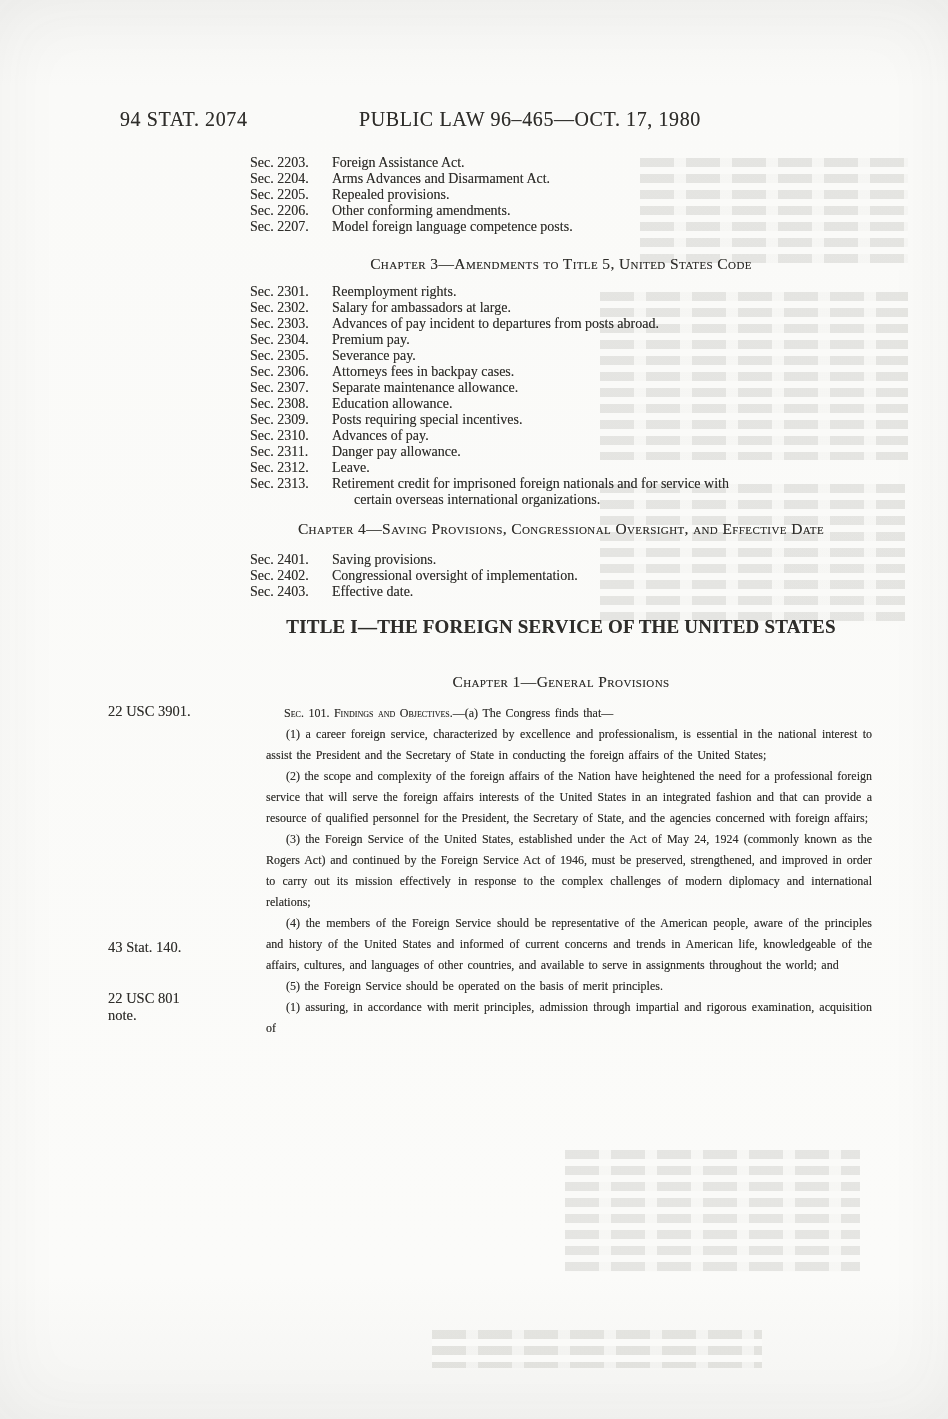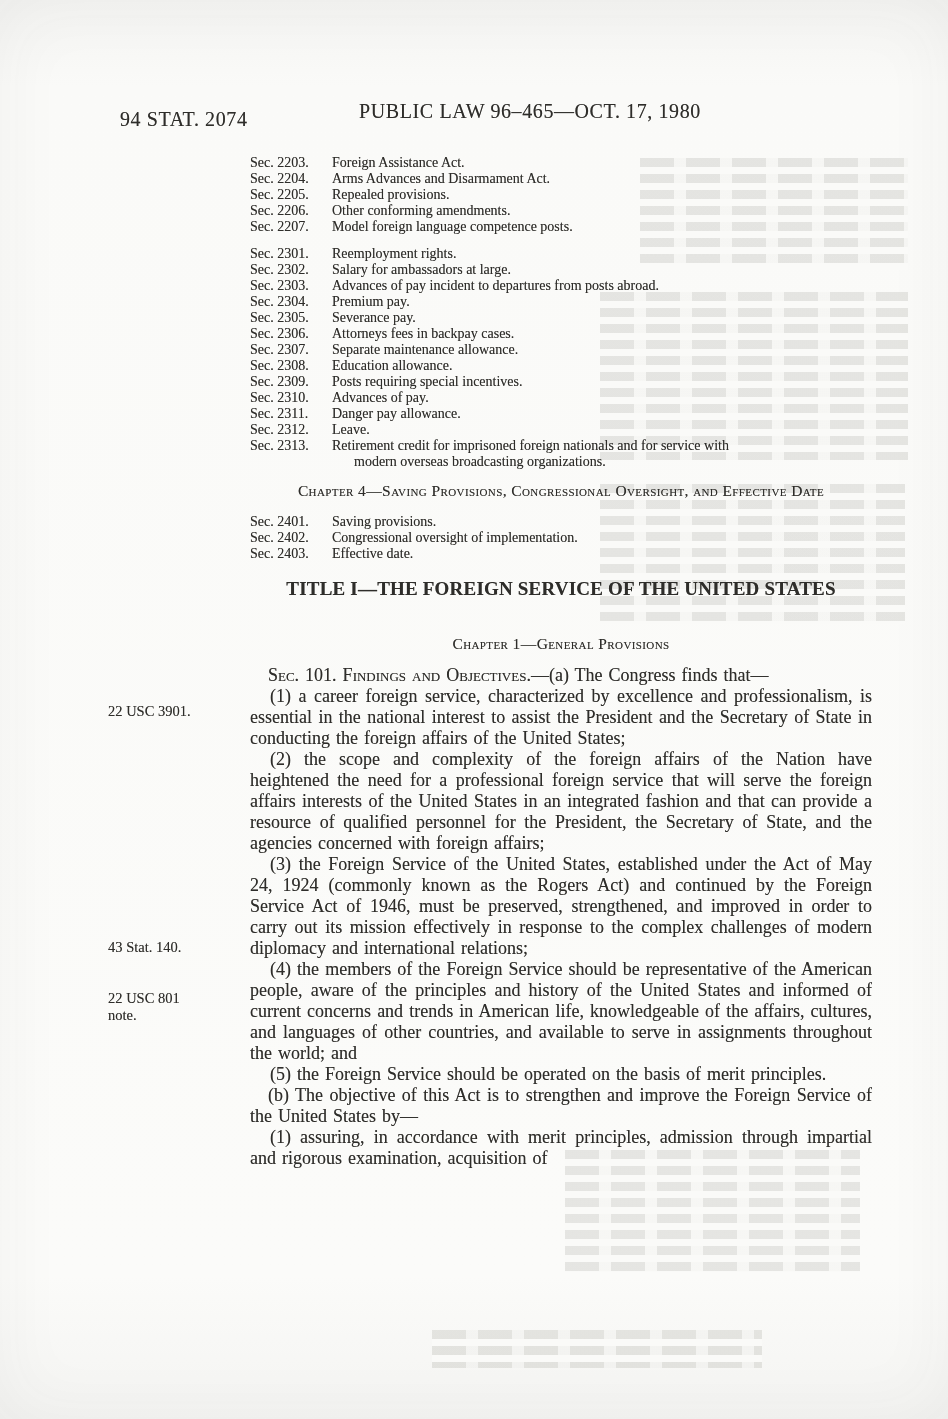--- a/index.html
+++ b/index.html
@@ -29,21 +29,21 @@
   .g2 { left: 600px; top: 292px;  width: 308px; height: 168px; }
   .g3 { left: 600px; top: 484px;  width: 305px; height: 140px; }
   .g4 { left: 565px; top: 1150px; width: 295px; height: 122px; }
   .g5 { left: 432px; top: 1330px; width: 330px; height: 38px;  }
 
   .runhead-left {
     position: absolute; left: 120px; top: 108px;
     font-size: 20px; letter-spacing: 0.6px; white-space: nowrap;
   }
   .runhead-center {
-    position: absolute; left: 250px; top: 100px; width: 560px;
+    position: absolute; left: 250px; top: 108px; width: 560px;
     text-align: center; font-size: 20px; letter-spacing: 0.6px; white-space: nowrap;
   }
 
   .margin-note {
     position: absolute; left: 108px; width: 112px;
     font-size: 14.5px; line-height: 17px;
   }
   .mn1 { top: 703px; }
   .mn2 { top: 939px; }
   .mn3 { top: 962px; width: 96px; margin-top: 28px; }
@@ -76,24 +76,25 @@
     text-align: center;
     font-size: 19px;
     font-weight: 700;
     letter-spacing: 0.2px;
     line-height: 24px;
   }
   .ch1 { margin-top: 34px; }
 
   .body-text {
     margin-top: 12px;
-    font-size: 18px;
+    font-size: 12px;
     line-height: 21px;
     text-align: justify;
     word-spacing: 1.5px;
+    margin-left: 16px;
   }
   .body-text p { margin: 0; }
   .lead-par { text-indent: 18px; }
   .smallcaps { font-variant: small-caps; }
   .finding-par { margin-left: 35px; text-indent: 20px; }
   .objective-par { text-indent: 18px; }
   .objective-sub { margin-left: 35px; text-indent: 20px; }
 </style>
 </head>
 <body>
@@ -131,20 +132,21 @@
 
         <div class="toc-row">
           <span class="toc-sec">Sec. 2206.</span><span class="toc-text">Other conforming amendments.</span>
         </div>
 
         <div class="toc-row">
           <span class="toc-sec">Sec. 2207.</span><span class="toc-text">Model foreign language competence posts.</span>
         </div>
       </section>
 
+    <h3 class="chapter-heading ch3">Chapter 3—Amendments to Title 5, United States Code</h3>
 
     <section class="toc toc-2">
 
         <div class="toc-row">
           <span class="toc-sec">Sec. 2301.</span><span class="toc-text">Reemployment rights.</span>
         </div>
 
         <div class="toc-row">
           <span class="toc-sec">Sec. 2302.</span><span class="toc-text">Salary for ambassadors at large.</span>
         </div>
@@ -183,21 +185,21 @@
 
         <div class="toc-row">
           <span class="toc-sec">Sec. 2311.</span><span class="toc-text">Danger pay allowance.</span>
         </div>
 
         <div class="toc-row">
           <span class="toc-sec">Sec. 2312.</span><span class="toc-text">Leave.</span>
         </div>
 
         <div class="toc-row">
-          <span class="toc-sec">Sec. 2313.</span><span class="toc-text">Retirement credit for imprisoned foreign nationals and for service with</span><span class="toc-cont">modern overseas broadcasting organizations.</span>
+          <span class="toc-sec">Sec. 2313.</span><span class="toc-text">Retirement credit for imprisoned foreign nationals and for service with</span><span class="toc-cont">certain overseas international organizations.</span>
         </div>
 
       </section>
 
     <h3 class="chapter-heading ch4">Chapter 4—Saving Provisions, Congressional Oversight, and Effective Date</h3>
 
     <section class="toc toc-3">
 
         <div class="toc-row">
           <span class="toc-sec">Sec. 2401.</span><span class="toc-text">Saving provisions.</span>
@@ -225,21 +227,20 @@
 
           <p class="finding-par">(2) the scope and complexity of the foreign affairs of the Nation have heightened the need for a professional foreign service that will serve the foreign affairs interests of the United States in an integrated fashion and that can provide a resource of qualified personnel for the President, the Secretary of State, and the agencies concerned with foreign affairs;</p>
 
           <p class="finding-par">(3) the Foreign Service of the United States, established under the Act of May 24, 1924 (commonly known as the Rogers Act) and continued by the Foreign Service Act of 1946, must be preserved, strengthened, and improved in order to carry out its mission effectively in response to the complex challenges of modern diplomacy and international relations;</p>
 
           <p class="finding-par">(4) the members of the Foreign Service should be representative of the American people, aware of the principles and history of the United States and informed of current concerns and trends in American life, knowledgeable of the affairs, cultures, and languages of other countries, and available to serve in assignments throughout the world; and</p>
 
           <p class="finding-par">(5) the Foreign Service should be operated on the basis of merit principles.</p>
         </div>
 
-      <p class="objective-par">(b) The objective of this Act is to strengthen and improve the Foreign Service of the United States by—</p>
 
       <div>
 
           <p class="objective-sub">(1) assuring, in accordance with merit principles, admission through impartial and rigorous examination, acquisition of</p>
         </div>
     </div>
 
   </main>
 </div>
 

